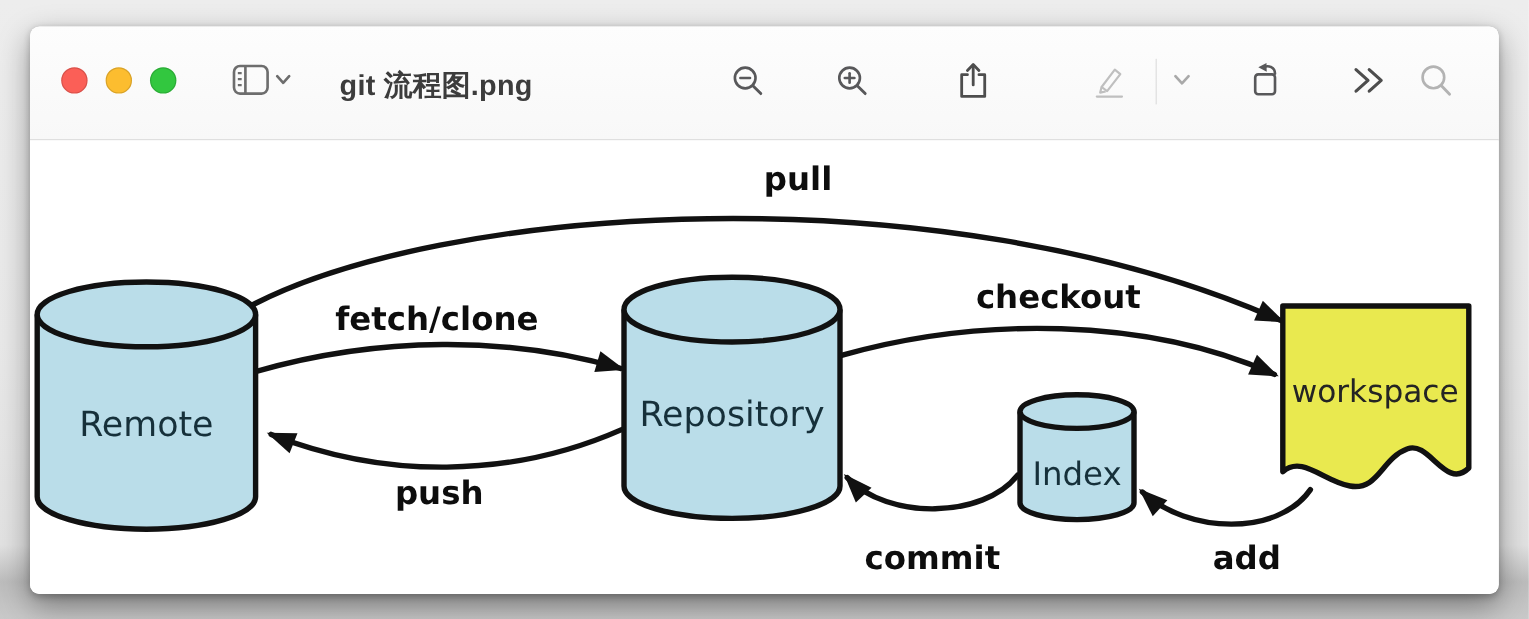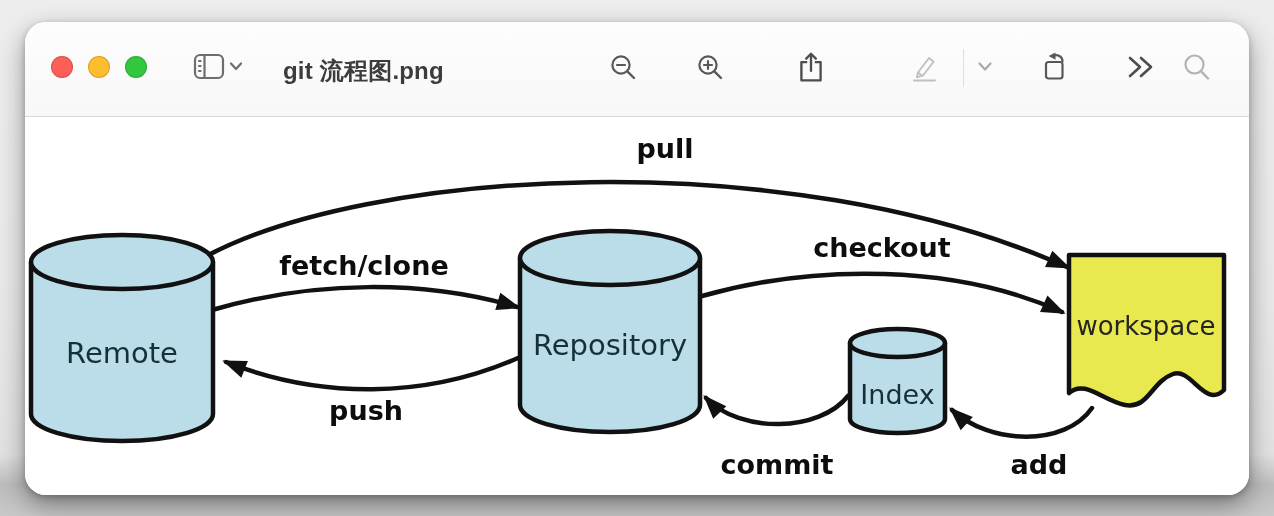--- a/index.html
+++ b/index.html
@@ -3,21 +3,21 @@
 <meta charset="utf-8">
 <style>
   html,body{margin:0;padding:0;}
   body{
     width:1274px;height:516px;position:relative;overflow:hidden;
     font-family:"Liberation Sans",sans-serif;
     background:linear-gradient(180deg,#ededed 0%,#e9e9e9 55%,#e2e2e2 88%,#bdbdbd 94%,#c9c9c9 100%);
   }
   .window{
     position:absolute;left:25px;top:22px;width:1224px;height:473px;
-    background:#ffffff;border-radius:21px;overflow:hidden;
+    background:#ffffff;border-radius:8px;overflow:hidden;
     box-shadow:0 10px 26px rgba(0,0,0,.38),0 2px 6px rgba(0,0,0,.22);
     text-align:center;
   }
   .titlebar{
     position:relative;height:94px;
     background:linear-gradient(#fdfdfd,#f8f8f8);
     border-bottom:1px solid #d8d8d8;
   }
   .traffic{position:absolute;top:34px;left:26px;display:flex;gap:15px;}
   .traffic button{

